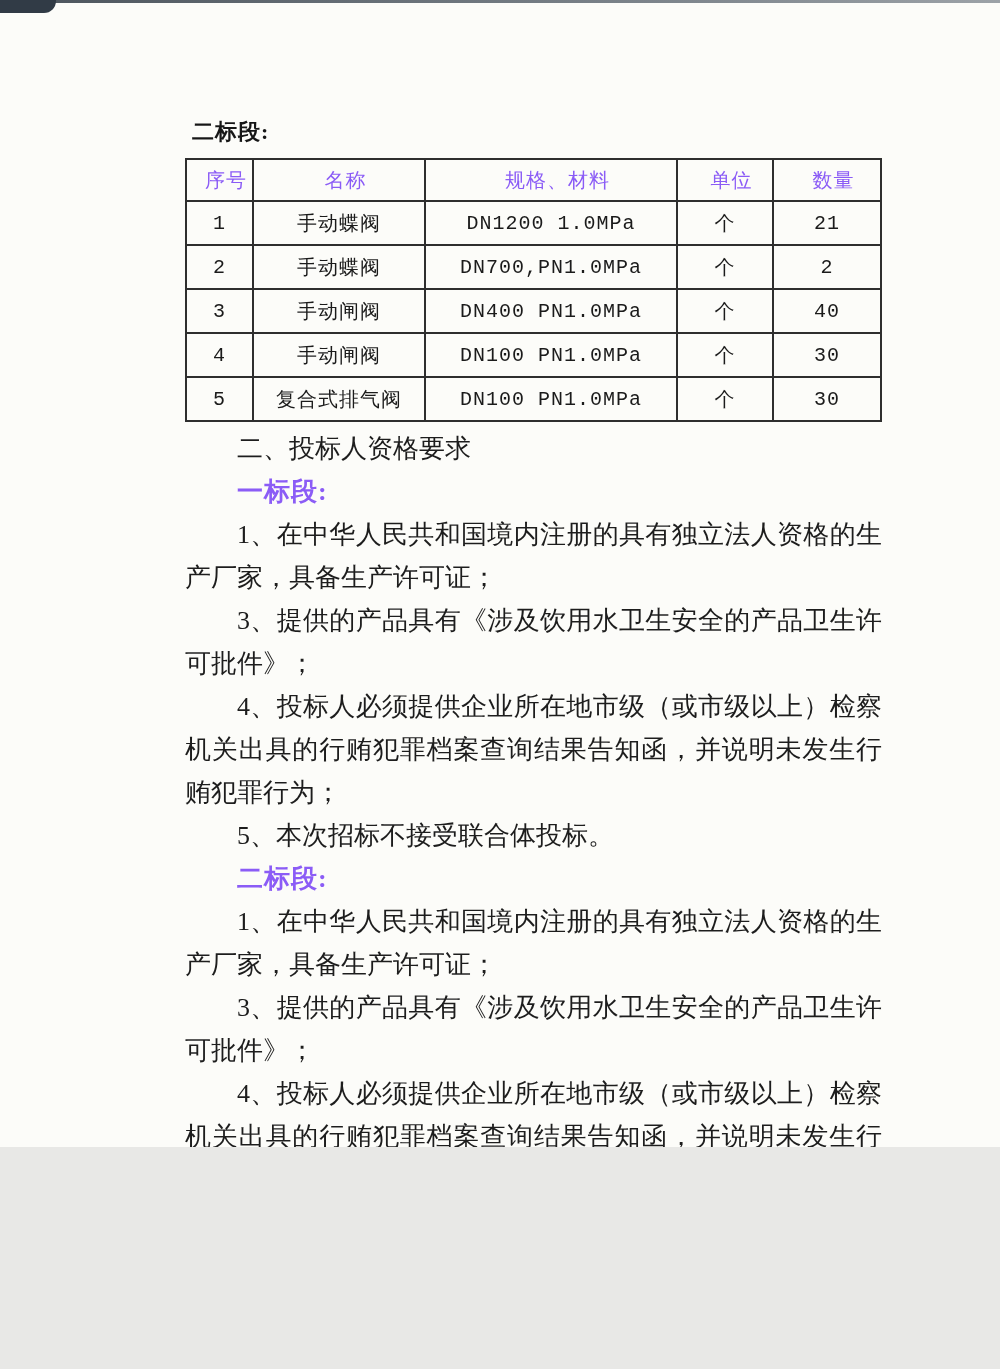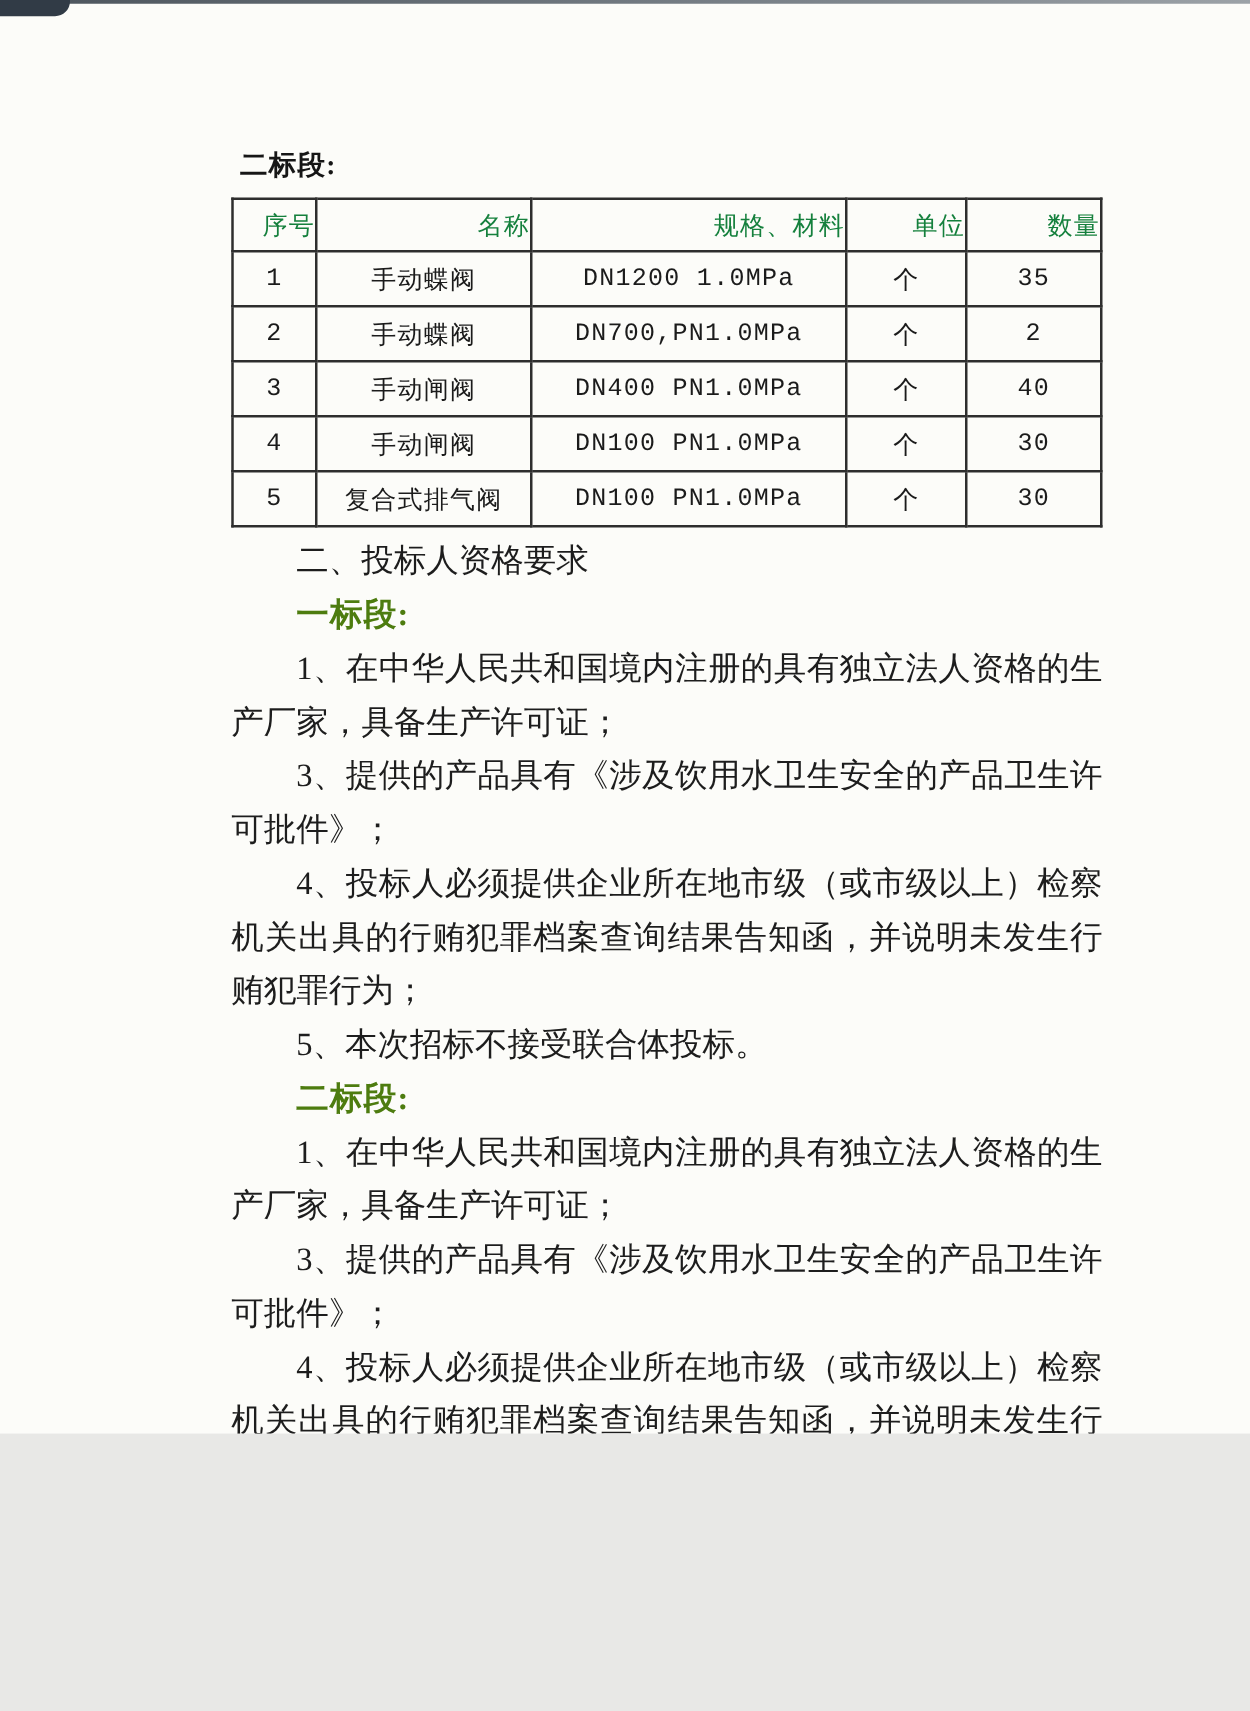--- a/index.html
+++ b/index.html
@@ -36,36 +36,36 @@
   }
 
   table.items {
     border-collapse:collapse; table-layout:fixed;
     width:695px; margin-top:15px;
   }
   table.items th, table.items td {
     border:2px solid #2e2e2e; overflow:hidden;
   }
   table.items th {
-    height:42px; font-weight:normal; text-align:right;
-    padding-left:13px; font-size:20px; letter-spacing:1px; color:#15803d;
+    height:42px; font-weight:normal; text-align:center;
+    padding-left:13px; font-size:20px; letter-spacing:1px; color:#8b5cf6;
   }
   table.items td {
     height:44px; text-align:center; font-size:20px;
     letter-spacing:1px; color:#1b1b1b;
   }
   .mono { font-family:"Liberation Mono","DejaVu Sans Mono",monospace; font-size:19px; letter-spacing:0; }
 
   .bodytext {
     margin-top:5px; width:697px;
     font-size:26px; line-height:43px;
     text-align:justify; color:#1d1d1d;
   }
   .bodytext p { margin:0; text-indent:52px; }
-  .bodytext p.bold { font-weight:bold; letter-spacing:1px; color:#4d7c0f; }
+  .bodytext p.bold { font-weight:bold; letter-spacing:1px; color:#8b5cf6; }
 </style>
 </head>
 <body>
 
 <div class="page">
 
   <div class="scan-topline"></div>
   <div class="scan-corner"></div>
   <div class="speck s1"></div>
   <div class="speck s2"></div>
@@ -91,21 +91,21 @@
           <th>单位</th>
           <th>数量</th>
         </tr>
       </thead>
       <tbody>
         <tr>
           <td class="mono">1</td>
           <td>手动蝶阀</td>
           <td class="mono">DN1200 1.0MPa</td>
           <td>个</td>
-          <td class="mono">35</td>
+          <td class="mono">21</td>
         </tr>
         <tr>
           <td class="mono">2</td>
           <td>手动蝶阀</td>
           <td class="mono">DN700,PN1.0MPa</td>
           <td>个</td>
           <td class="mono">2</td>
         </tr>
         <tr>
           <td class="mono">3</td>

